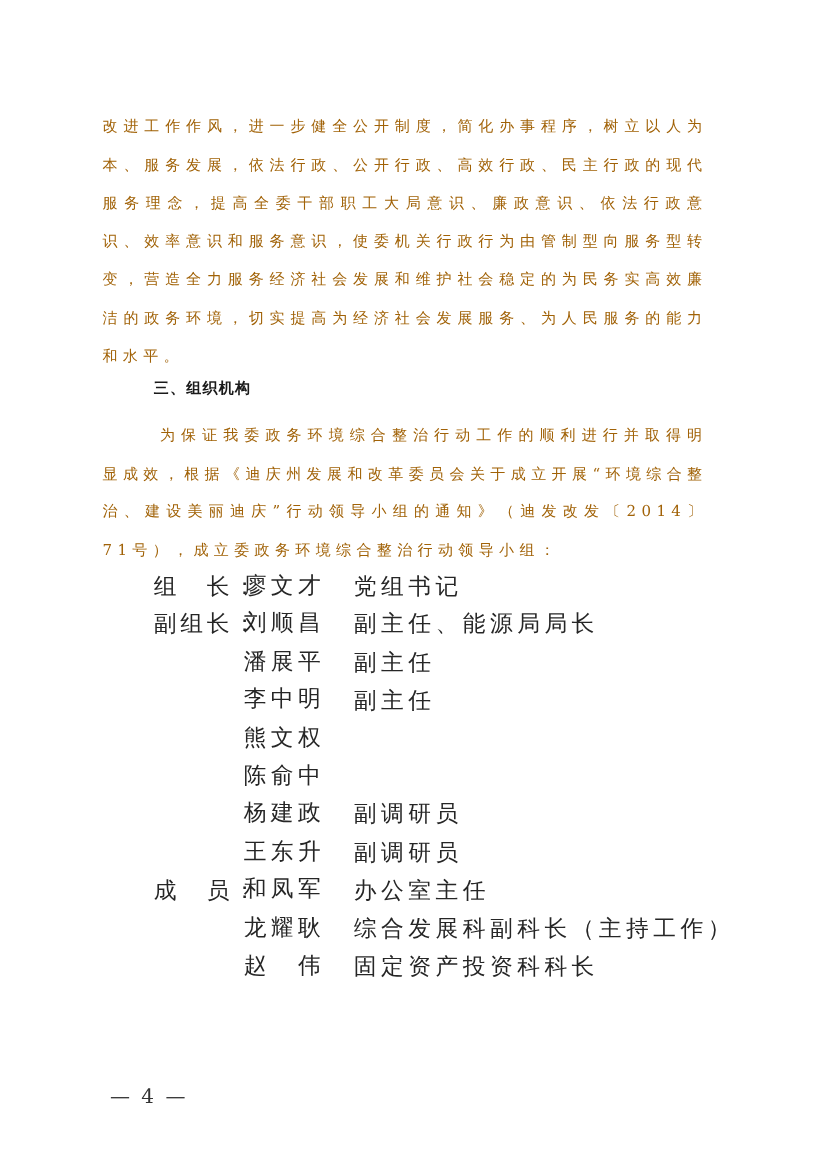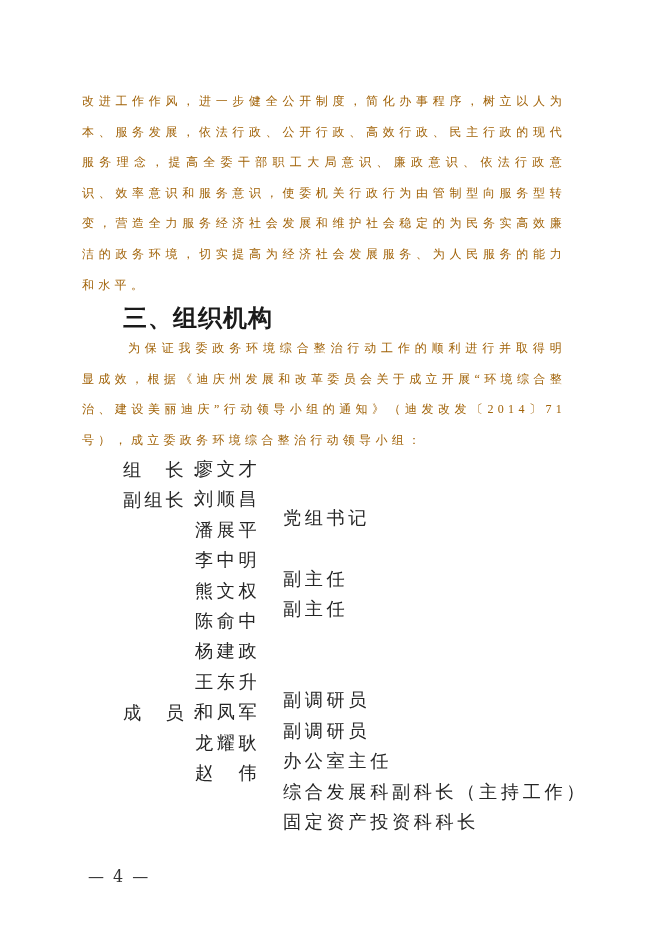--- a/index.html
+++ b/index.html
@@ -12,28 +12,28 @@
   .para {
     position: absolute; left: 82px; width: 484px;
     font-size: 12px; line-height: 30.6px; letter-spacing: 4.3px;
     text-align: justify; text-align-last: left; margin: 0;
     color: #a16207;
   }
   .p1 { top: 86px; }
   .heading {
     position: absolute; left: 123px; top: 302px;
     font-family: "DejaVu Sans", "Liberation Sans", sans-serif;
-    font-weight: bold; font-size: 24px; letter-spacing: 1px; color: #1a1a1a;
+    font-weight: bold; font-size: 12px; letter-spacing: 1px; color: #1a1a1a;
   }
-  .p2 { top: 333px; text-indent: 46px; font-family: Liberation Serif, serif; }
+  .p2 { top: 333px; text-indent: 46px; }
   .roster { position: absolute; left: 123px; top: 455px; width: 460px; }
   .row { position: relative; height: 30.4px; font-size: 18.2px; line-height: 30.4px; color: #262626; }
   .role { position: absolute; left: 0; width: 72px; letter-spacing: 3px; white-space: pre; }
   .name { position: absolute; left: 72px; letter-spacing: 3.5px; white-space: pre; font-family: Liberation Mono, monospace; }
-  .title { position: absolute; left: 160px; letter-spacing: 3.6px; white-space: pre; margin-top: 48px; }
+  .title { position: absolute; left: 160px; letter-spacing: 3.6px; white-space: pre; }
   .footer {
     position: absolute; left: 88px; top: 867px;
     font-size: 16px; color: #333; letter-spacing: 2px;
     font-family: "DejaVu Serif", "Liberation Serif", serif;
   }
 </style>
 </head>
 <body>
 
 <div class="page">
@@ -45,20 +45,21 @@
 
   <div class="roster">
     <div class="row">
       <span class="role">组　长：</span>
       <span class="name">廖文才</span>
       <span class="title">党组书记</span>
     </div>
     <div class="row">
       <span class="role">副组长：</span>
       <span class="name">刘顺昌</span>
+      <span class="title">副主任、能源局局长</span>
     </div>
     <div class="row">
       <span class="role"></span>
       <span class="name">潘展平</span>
       <span class="title">副主任</span>
     </div>
     <div class="row">
       <span class="role"></span>
       <span class="name">李中明</span>
       <span class="title">副主任</span>

